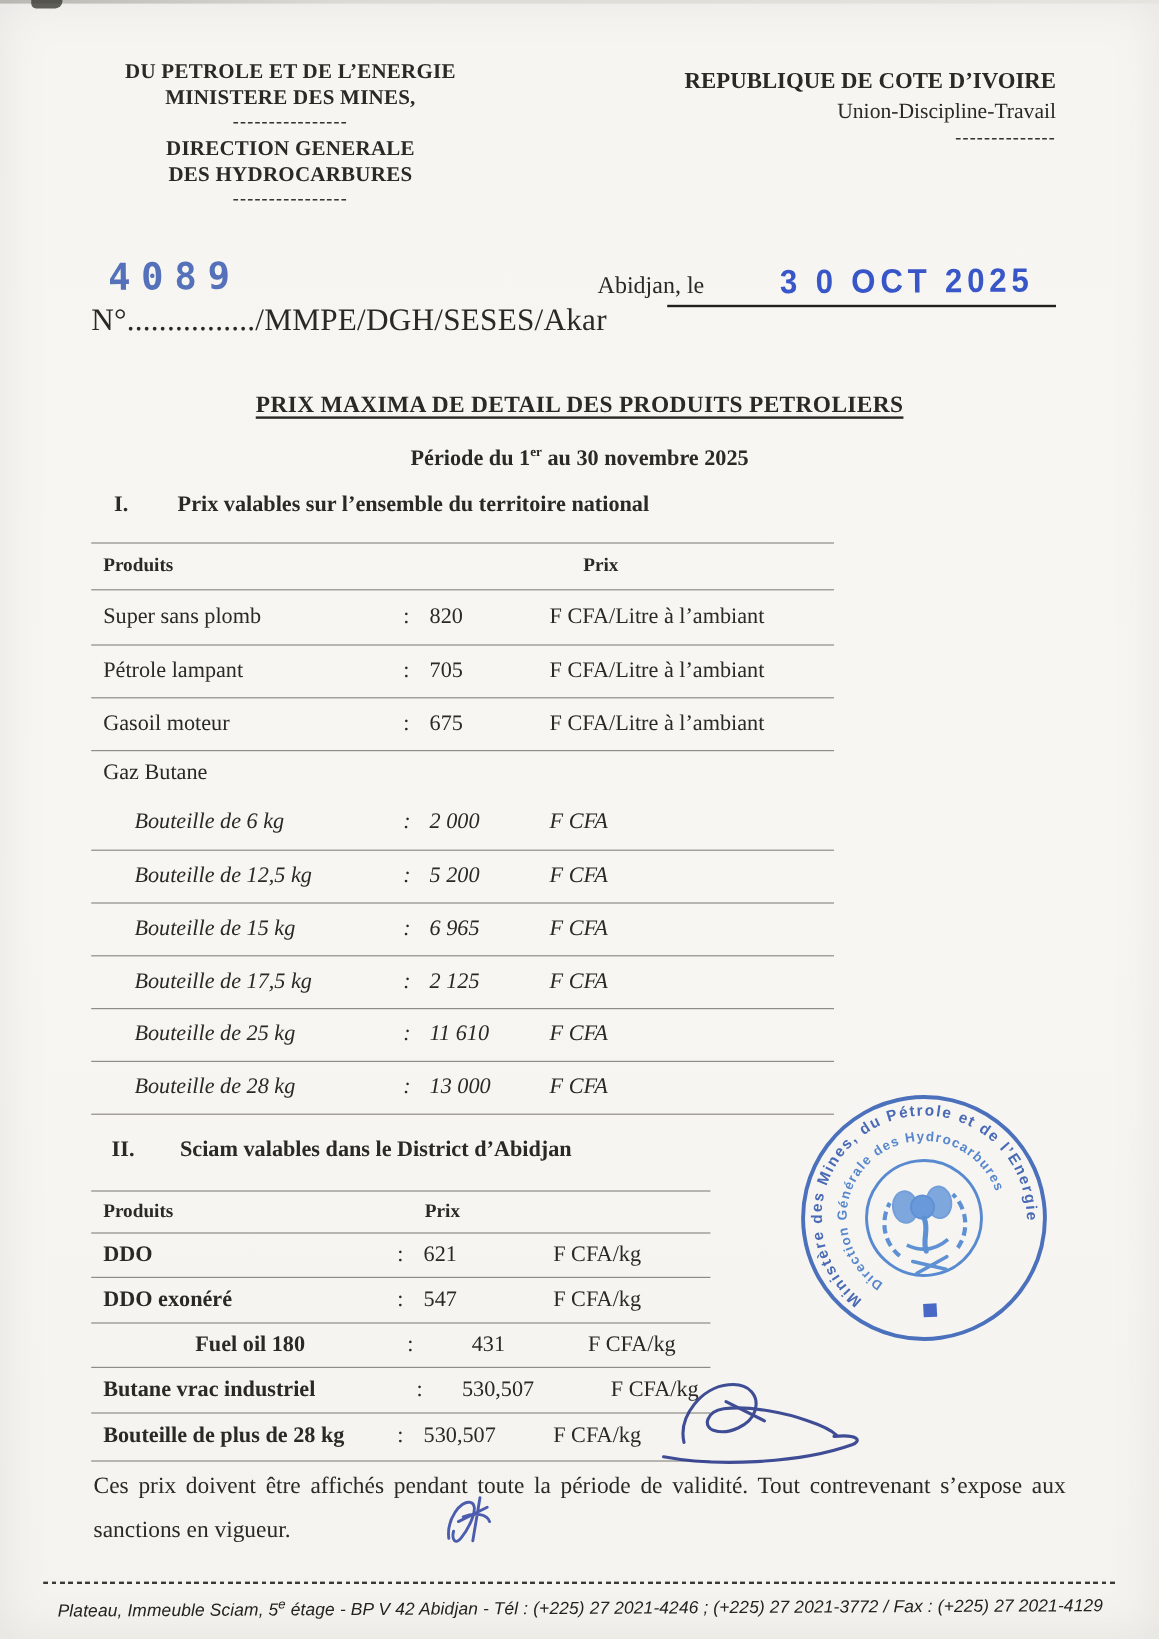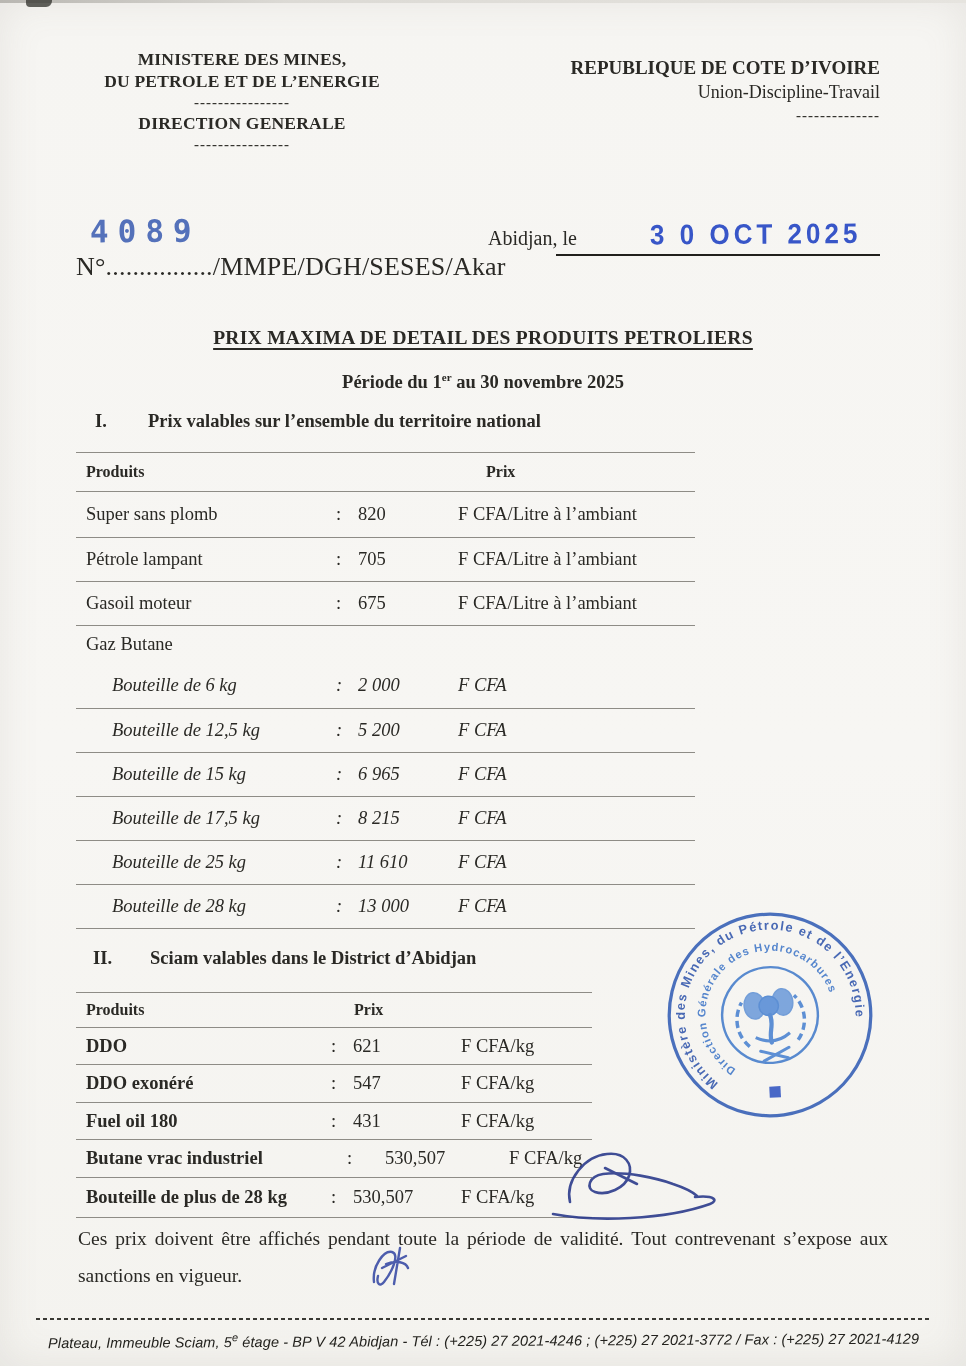--- a/index.html
+++ b/index.html
@@ -15,21 +15,21 @@
   .scan-edge{position:absolute;left:0;top:0;width:100%;height:3px;background:linear-gradient(90deg,#b9b7b2,#dcdad5 30%,#e6e4df);}
   .smudge{position:absolute;left:26px;top:0;width:26px;height:7px;background:#3a3935;border-radius:0 0 6px 4px;opacity:.8;}
   
   .hdrL{left:58px;top:48px;width:368px;font-size:17.5px;line-height:22px;letter-spacing:.2px;}
   .hdrR{left:488px;top:55px;width:392px;font-size:18px;line-height:25px;text-align:right;}
   .dashes{font-weight:bold;letter-spacing:1px;font-size:15px;line-height:20px;color:#35342f;}
   
   .stampNum{left:90px;top:213px;font-family:"DejaVu Sans Mono",monospace;font-weight:bold;
     font-size:31px;color:#4766b6;letter-spacing:9px;transform:rotate(-.6deg);opacity:.92;}
   .refline{left:76px;top:252px;font-size:26px;letter-spacing:.2px;}
-  .dateLabel{left:488px;top:227px;font-size:20px;}
+  .dateLabel{left:498px;top:227px;font-size:20px;}
   .dateLine{left:556px;top:254px;width:324px;height:2px;background:#21201c;}
   .dateStamp{left:650px;top:219px;font-family:"Liberation Sans",sans-serif;font-weight:bold;
     font-size:26px;color:#2e4ec6;letter-spacing:4px;transform:scaleY(1.08) rotate(-.4deg);opacity:.95;}
   
   .title{left:0;top:327px;width:966px;font-size:19.5px;letter-spacing:.3px;}
   .title span{text-decoration:underline;text-underline-offset:4px;text-decoration-thickness:2px;}
   .subtitle{left:0;top:371px;width:966px;font-size:18.5px;}
   sup{font-size:11px;}
   .secHead{font-size:18.5px;}
   
@@ -53,24 +53,25 @@
   svg text{font-family:"Liberation Sans",sans-serif;}
 </style>
 </head>
 <body>
 
 <div class="page">
   <div class="scan-edge"></div>
   <div class="smudge"></div>
 
   <div class="abs hdrL ctr b">
+    <div>DU PETROLE ET DE L’ENERGIE</div>
     <div>MINISTERE DES MINES,</div>
-    <div>DU PETROLE ET DE L’ENERGIE</div>
     <div class="dashes">----------------</div>
     <div>DIRECTION GENERALE</div>
+    <div>DES HYDROCARBURES</div>
     <div class="dashes">----------------</div>
   </div>
 
   <div class="abs hdrR ctr">
     <div class="b" style="font-size:19px">REPUBLIQUE DE COTE D’IVOIRE</div>
     <div>Union-Discipline-Travail</div>
     <div class="dashes">--------------</div>
   </div>
 
   <div class="abs stampNum">4089</div>
@@ -129,21 +130,21 @@
       </div>
     <div class="row ital" style="height:43px;font-style:italic;">
         <span class="n">Bouteille de 15 kg</span>
         <span>:</span>
         <span>6 965</span>
         <span>F CFA</span>
       </div>
     <div class="row ital" style="height:43px;">
         <span class="n">Bouteille de 17,5 kg</span>
         <span>:</span>
-        <span>8 215</span>
+        <span>2 125</span>
         <span>F CFA</span>
       </div>
     <div class="row ital" style="height:43px;">
         <span class="n">Bouteille de 25 kg</span>
         <span>:</span>
         <span>11 610</span>
         <span>F CFA</span>
       </div>
     <div class="row ital" style="height:43px;">
         <span class="n">Bouteille de 28 kg</span>
@@ -166,21 +167,21 @@
         <span>:</span>
         <span>621</span>
         <span>F CFA/kg</span>
       </div>
     <div class="row" style="height:37px;">
         <span class="n">DDO exonéré</span>
         <span>:</span>
         <span>547</span>
         <span>F CFA/kg</span>
       </div>
-    <div class="row" style="height:36px;">
+    <div class="row" style="height:36px;text-align:center;">
         <span class="n">Fuel oil 180</span>
         <span>:</span>
         <span>431</span>
         <span>F CFA/kg</span>
       </div>
     <div class="row" style="height:37px;gap:16px;">
         <span class="n">Butane vrac industriel</span>
         <span>:</span>
         <span>530,507</span>
         <span>F CFA/kg</span>

